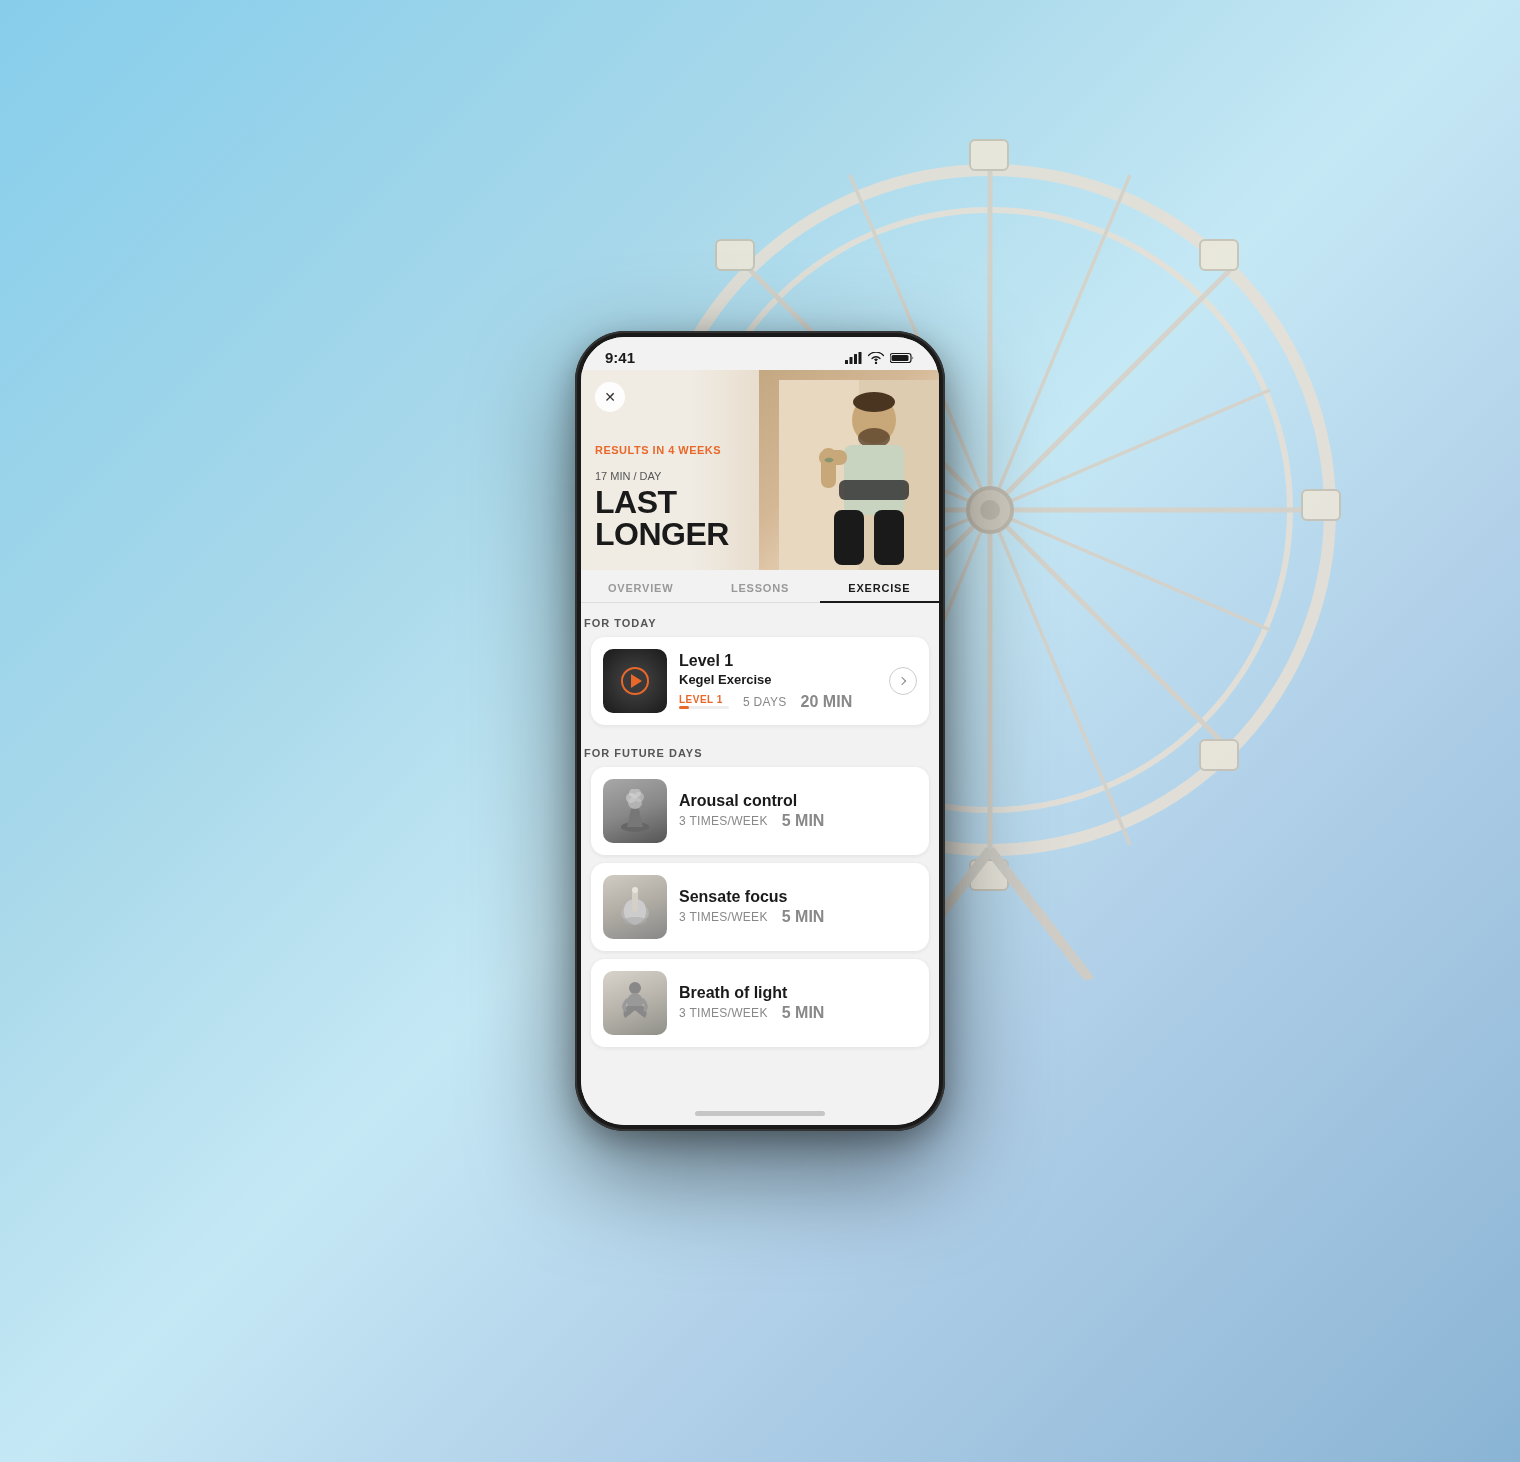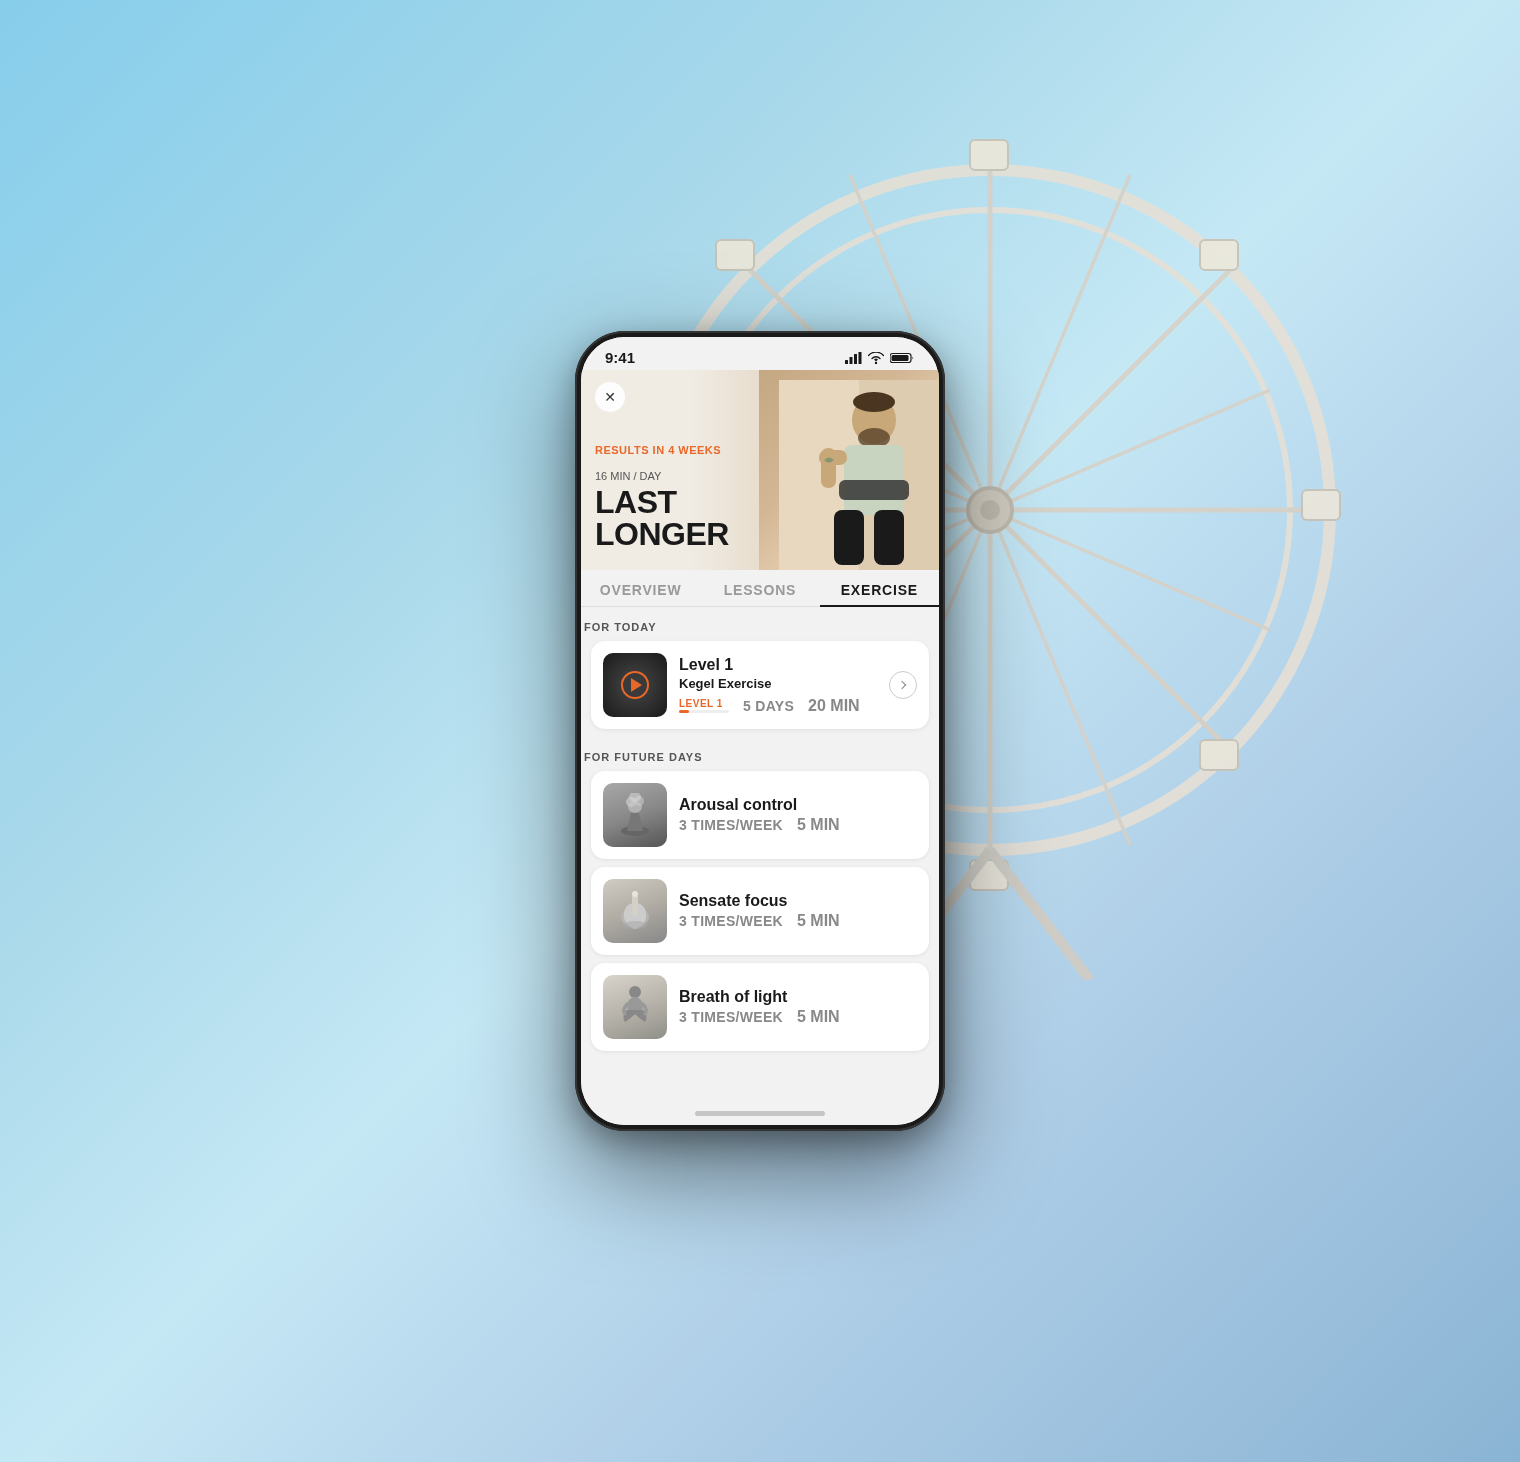--- a/index.html
+++ b/index.html
@@ -174,21 +174,21 @@
       display: flex;
       background: #f2f2f2;
       border-bottom: 1px solid #ddd;
       flex-shrink: 0;
     }
 
     .tab {
       flex: 1;
       text-align: center;
       padding: 12px 0 8px;
-      font-size: 14px;
+      font-size: 11px;
       font-weight: 600;
       letter-spacing: 0.8px;
       color: #999;
       position: relative;
       cursor: pointer;
       text-transform: uppercase;
     }
 
     .tab.active {
       color: #1a1a1a;
@@ -315,22 +315,22 @@
       background: #e8682a;
       border-radius: 2px;
     }
 
     .meta-level-group {
       display: flex;
       flex-direction: column;
     }
 
     .card-days {
-      font-size: 14px;
-      font-weight: 700;
+      font-size: 12px;
+      font-weight: 400;
       color: #888;
       letter-spacing: 0.3px;
     }
 
     .card-duration {
       font-size: 16px;
       font-weight: 600;
       color: #888;
     }
 
@@ -504,21 +504,21 @@
             <path d="M45 80 Q50 75 55 80 Q50 85 45 80Z" fill="#5a8a6a" opacity="0.6"></path>
           </svg>
         </div>
 
         <div class="close-btn">
           <span>✕</span>
         </div>
 
         <div class="hero-content">
           <div class="results-label">RESULTS IN 4 WEEKS</div>
-          <div class="min-day-label">16 MIN / DAY</div>
+          <div class="min-day-label">17 MIN / DAY</div>
           <div class="hero-title">
             <div>LAST</div>
             <div>LONGER</div>
           </div>
         </div>
       </div>
 
       <div class="tabs-bar">
         <div class="tab">
           <span>OVERVIEW</span>

